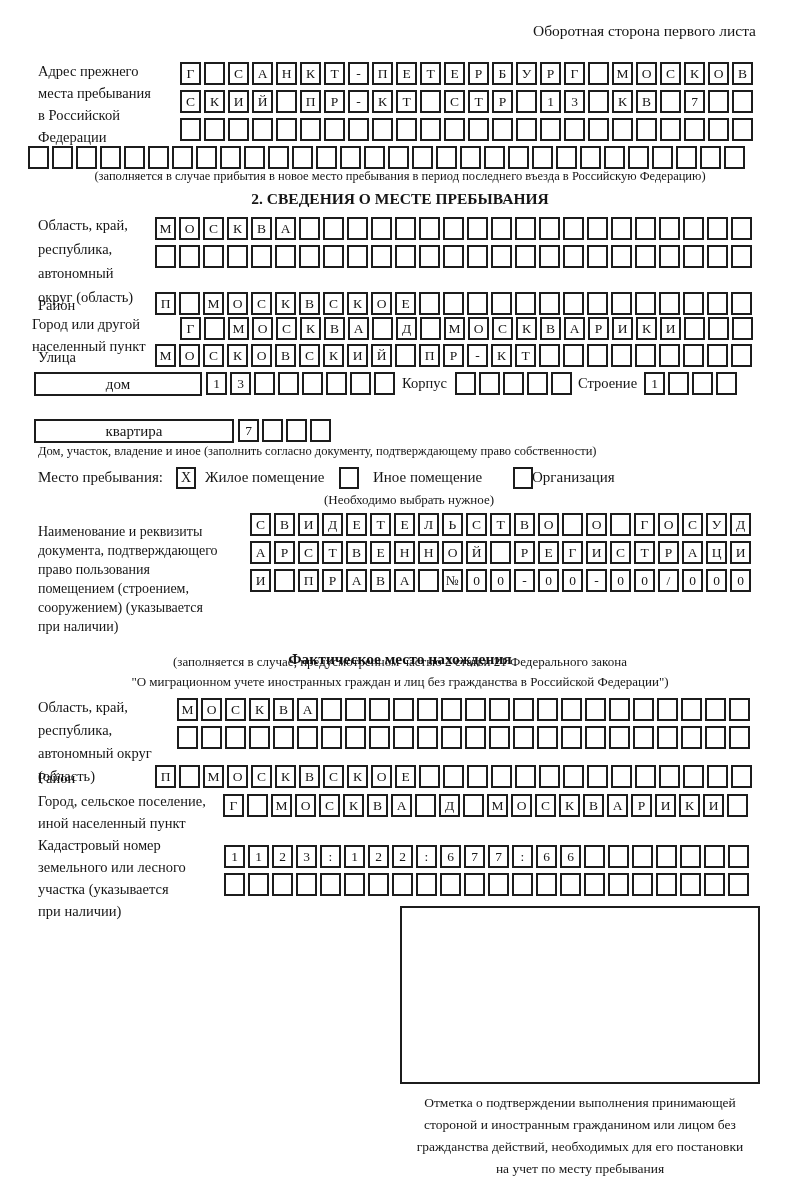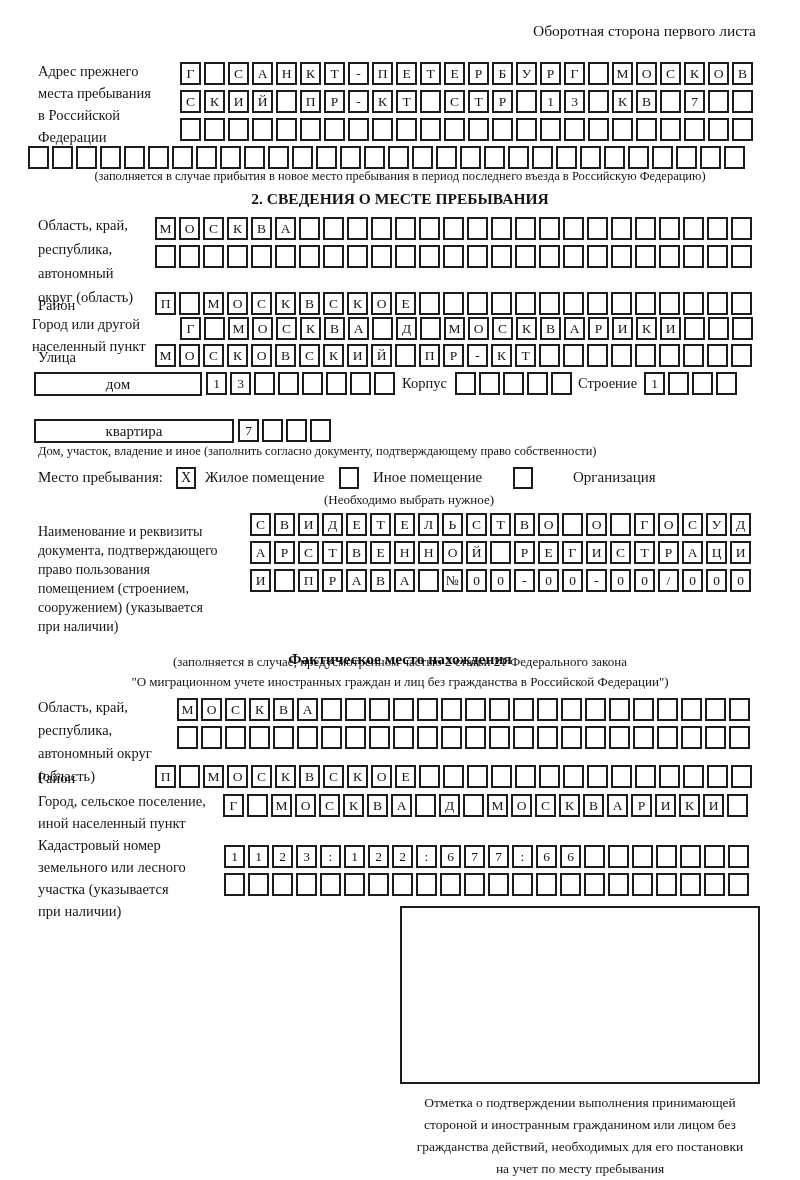--- a/index.html
+++ b/index.html
@@ -336,21 +336,21 @@
       <span class="cell"></span>
       <span class="cell"></span>
     </div>
 
   <div class="abs" style="left:38px;top:469px;font-size:15px;">Место пребывания:</div>
   <div class="abs cbx" style="left:176px;top:467px;">X</div>
   <div class="abs" style="left:205px;top:469px;font-size:15px;">Жилое помещение</div>
   <div class="abs cbx" style="left:339px;top:467px;"></div>
   <div class="abs" style="left:373px;top:469px;font-size:15px;">Иное помещение</div>
   <div class="abs cbx" style="left:513px;top:467px;"></div>
-  <div class="abs" style="left:573px;top:469px;font-size:15px;">Организация</div>
+  <div class="abs" style="left:532px;top:469px;font-size:15px;">Организация</div>
   <div class="abs cap ctr" style="top:492px;font-size:13px;padding-left:9px;">(Необходимо выбрать нужное)</div>
 
   <div class="abs lbl" style="left:38px;top:513px;width:215px;font-size:14px;line-height:19px;margin-top:9px;">Наименование и реквизиты
 документа, подтверждающего
 право пользования
 помещением (строением,
 сооружением) (указывается
 при наличии)</div>
   <div class="abs cells" style="left:250px;top:513px;">
       <span class="cell">С</span>

